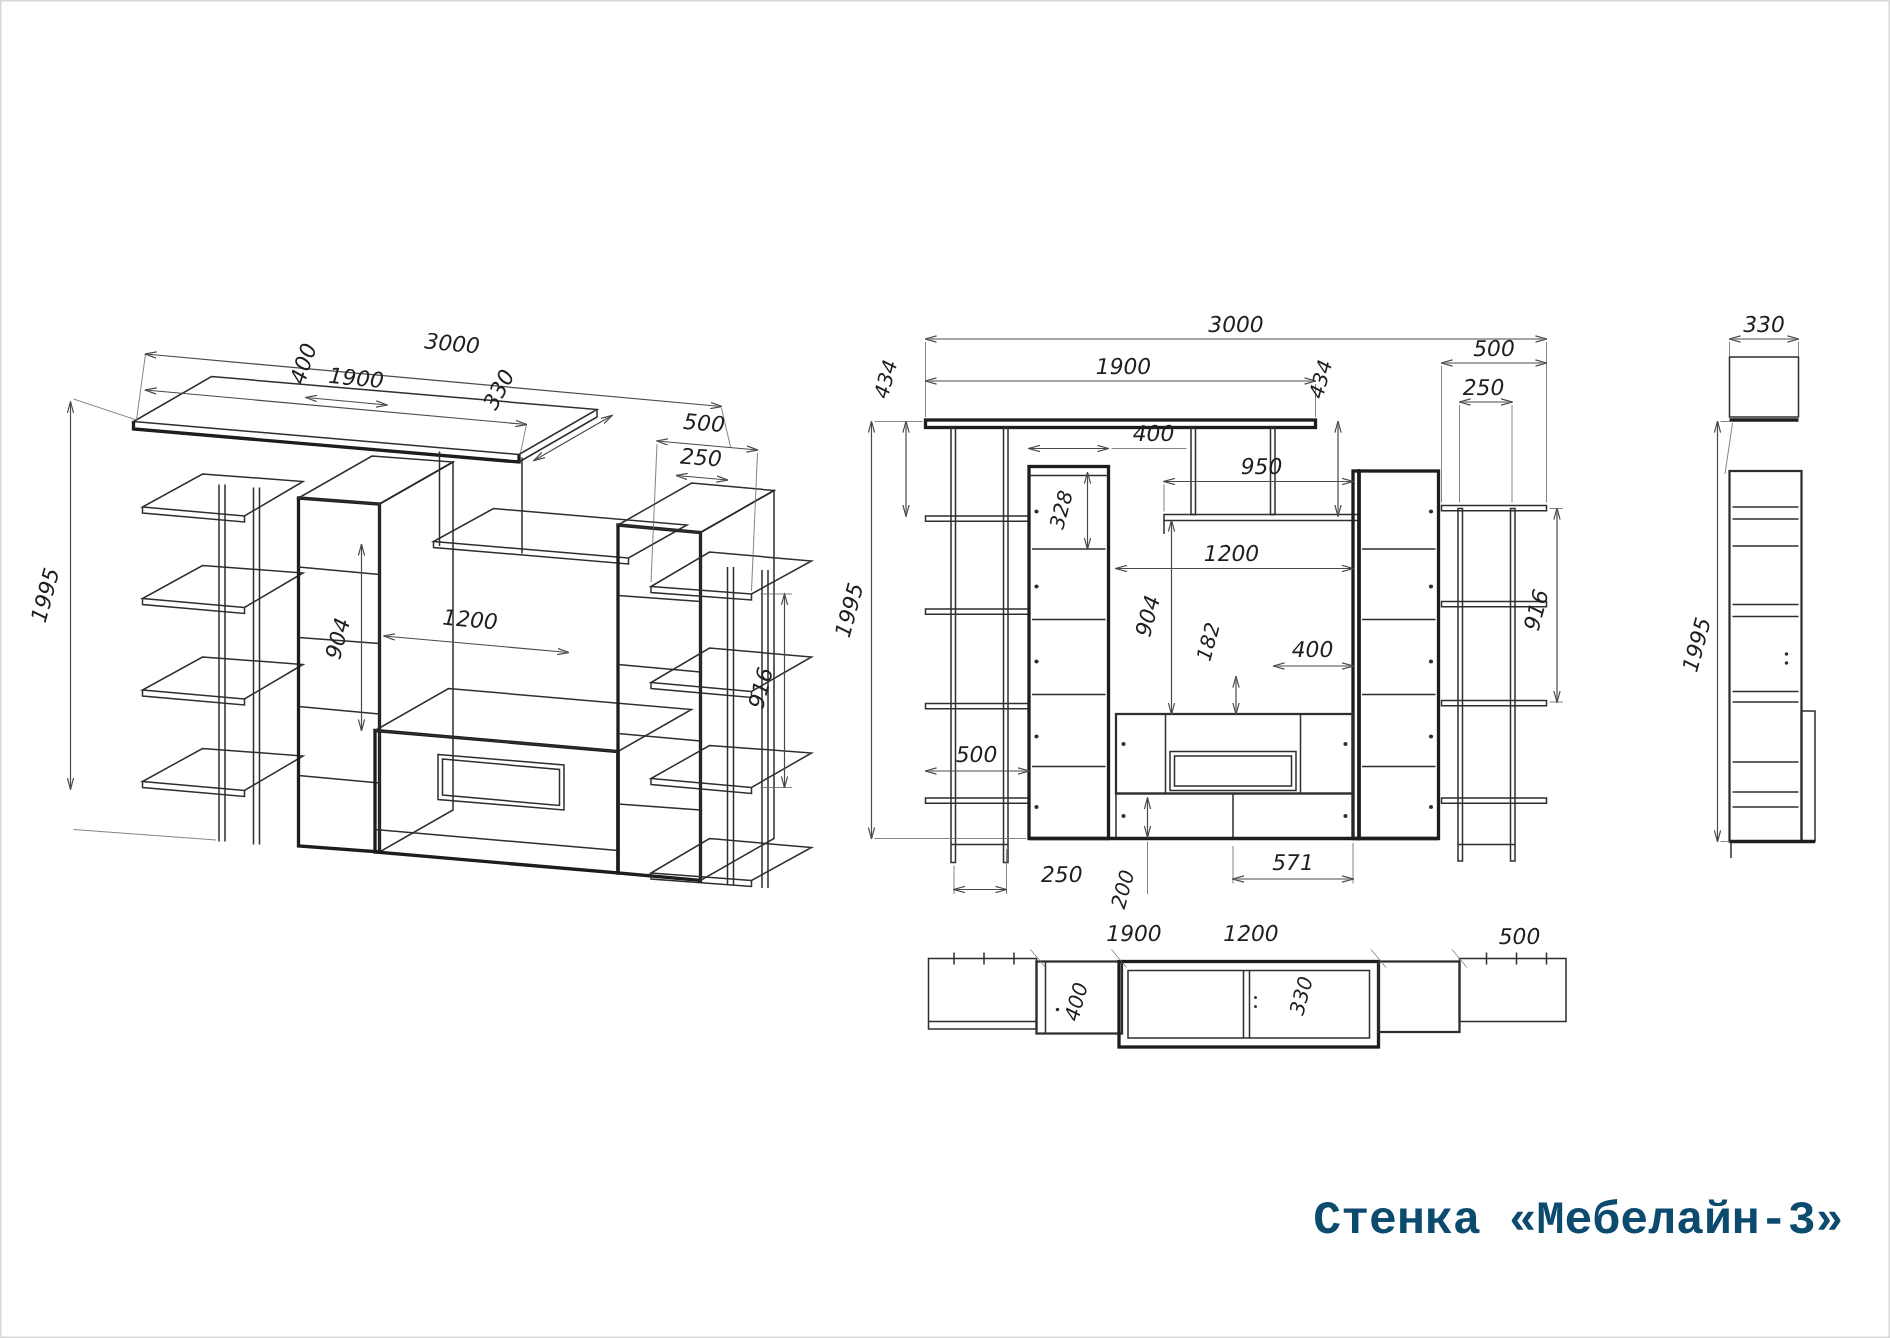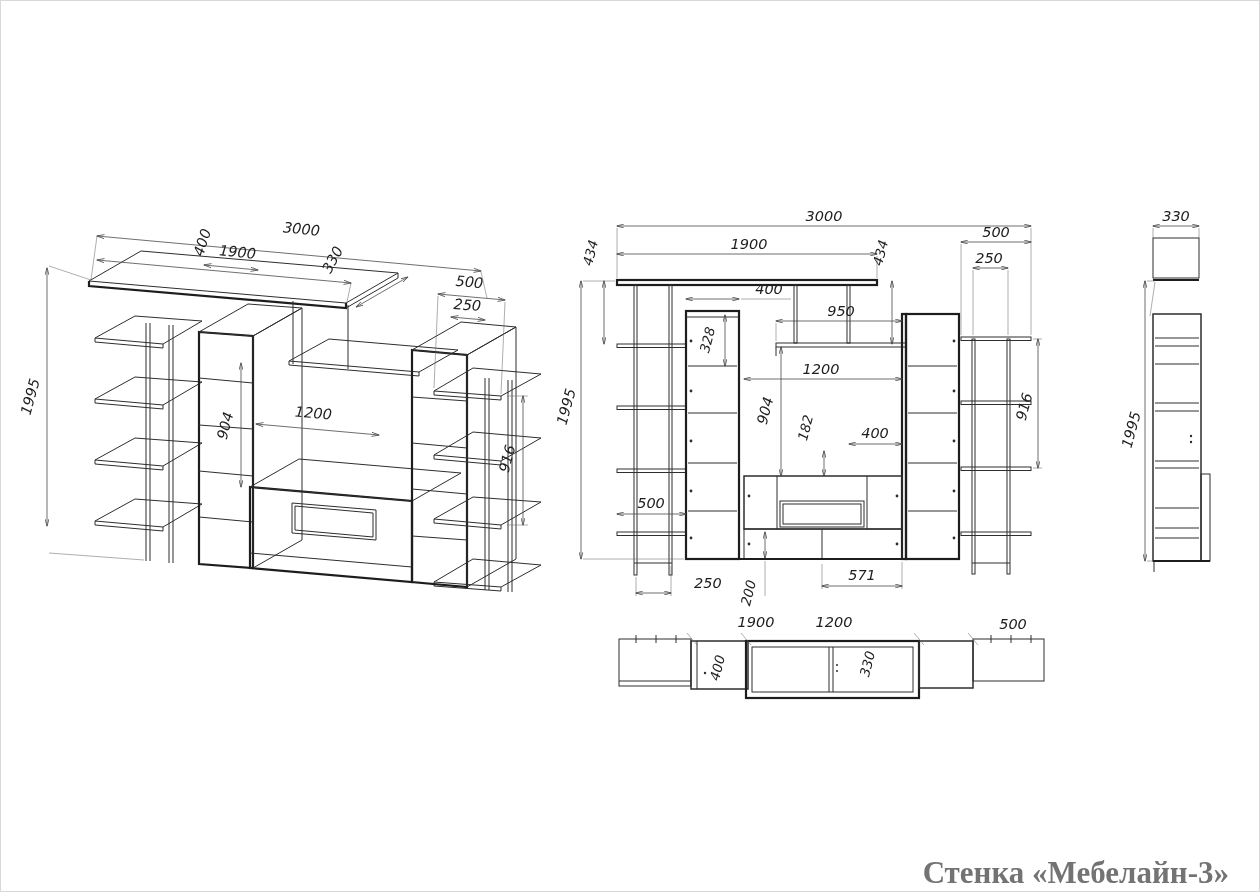--- a/index.html
+++ b/index.html
@@ -11,23 +11,23 @@
   .ln  {stroke:#2e2e2e;stroke-width:1;fill:none;}
   .ln2 {stroke:#1d1d1d;stroke-width:2.2;fill:none;}
   .lnm {stroke:#2e2e2e;stroke-width:1.5;fill:none;}
   .dim {stroke:#4a4a4a;stroke-width:.8;fill:none;
         marker-start:url(#aw);marker-end:url(#aw);}
   .ext {stroke:#6a6a6a;stroke-width:.55;fill:none;}
   .dtx {font-family:"DejaVu Sans",sans-serif;font-style:italic;
         font-size:14.5px;fill:#1e1e1e;text-anchor:middle;}
   .dtxs{font-size:13.5px;}
   .dot {fill:#2e2e2e;}
-  #title{position:absolute;top:854px;right:30px;
-         font-family:Liberation Serif, serif;
-         font-weight:bold;font-size:31px;color:#737373;white-space:nowrap;}
+  #title{position:absolute;top:796px;right:30px;
+         font-family:Liberation Mono, monospace;
+         font-weight:bold;font-size:31px;color:#0c4a6e;white-space:nowrap;}
 </style>
 </head>
 <body>
 
 <div id="page">
 
   <svg style="left:10px;top:205px" width="545" height="400" viewBox="0 0 545 400">
     <defs>
       <marker id="aw" viewBox="0 0 10 6" refX="9.2" refY="3" markerWidth="10" markerHeight="6" orient="auto-start-reverse">
         <path d="M0,0.4 L9.5,3 L0,5.6" fill="none" stroke="#4a4a4a" stroke-width="1"></path>

